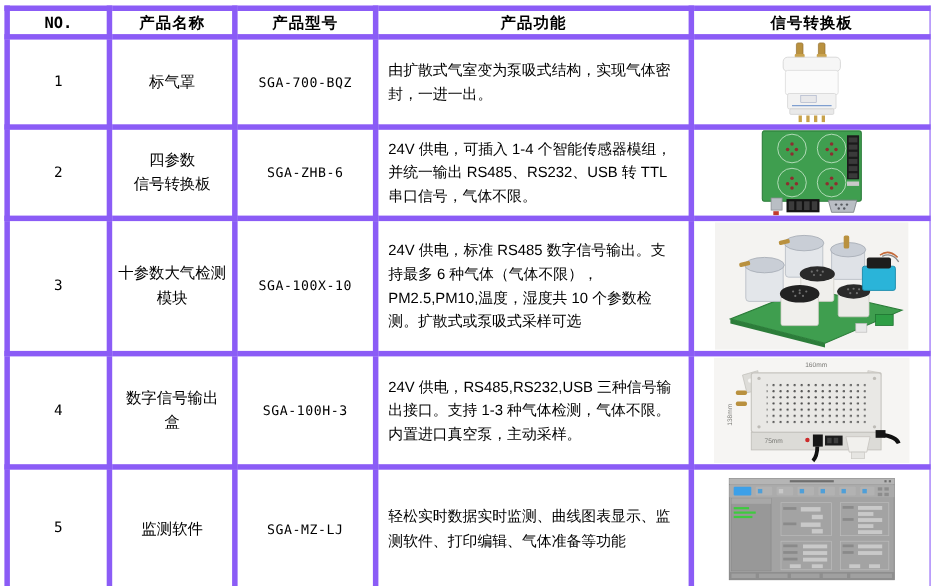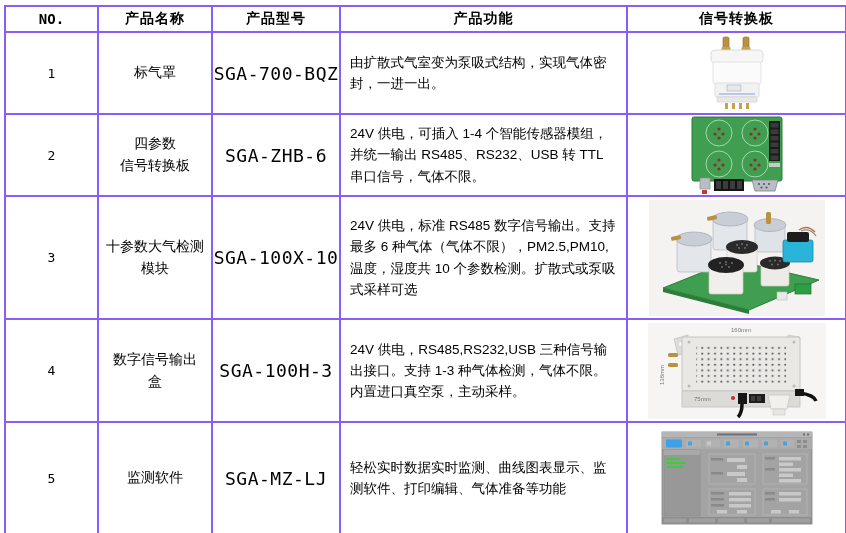--- a/index.html
+++ b/index.html
@@ -1,35 +1,35 @@
 <!DOCTYPE html>
 <html><head>
 <meta charset="utf-8">
 <style>
   * { box-sizing: border-box; }
   html,body { margin:0; padding:0; background:#ffffff; width:846px; height:533px; overflow:hidden; }
   body { padding:5px 0 0 4px; font-family:"Liberation Sans","DejaVu Sans",sans-serif; color:#000; }
 
   table.product-table { border-collapse:collapse; table-layout:fixed; width:841px; }
-  .product-table td, .product-table th { border:2px solid #8b5cf6; padding:0; overflow:hidden; }
+  .product-table td, .product-table th { border:5px solid #8b5cf6; padding:0; overflow:hidden; }
 
   tr.hdr { height:26px; }
   tr.r1 { height:82px; }
   tr.r2 { height:82px; }
   tr.r3 { height:123px; }
   tr.r4 { height:103px; }
   tr.r5 { height:112px; }
 
   th { font-size:14px; font-weight:bold; text-align:center; vertical-align:middle;
        font-family:"DejaVu Sans","Liberation Sans",sans-serif; letter-spacing:1px; }
   th.mono { font-family:"DejaVu Sans Mono",monospace; letter-spacing:0; }
 
   td.c-no   { text-align:center; vertical-align:middle; font-size:13px; font-family:"DejaVu Sans Mono",monospace; }
   td.c-name { text-align:center; vertical-align:middle; font-size:14px; white-space:pre-line; line-height:1.55;margin-top:36px; }
-  td.c-model{ text-align:center; vertical-align:middle; font-size:18px; font-family:"DejaVu Sans Mono",monospace; letter-spacing:0.5px; }
+  td.c-model{ text-align:center; vertical-align:middle; font-size:12px; font-family:"DejaVu Sans Mono",monospace; letter-spacing:0.5px; }
   td.c-func { text-align:left; vertical-align:middle; font-size:13.5px; line-height:1.58; padding:6px 10px 6px 9px; }
   td.c-img  { text-align:center; vertical-align:middle; background:#fff; }
   td.c-img svg { display:block; margin:0 auto; }
 
   .dimtext { font-size:6px; fill:#7a7a76; font-family:"Liberation Sans",sans-serif; }
 </style>
 </head>
 <body>
 
 <table class="product-table">

